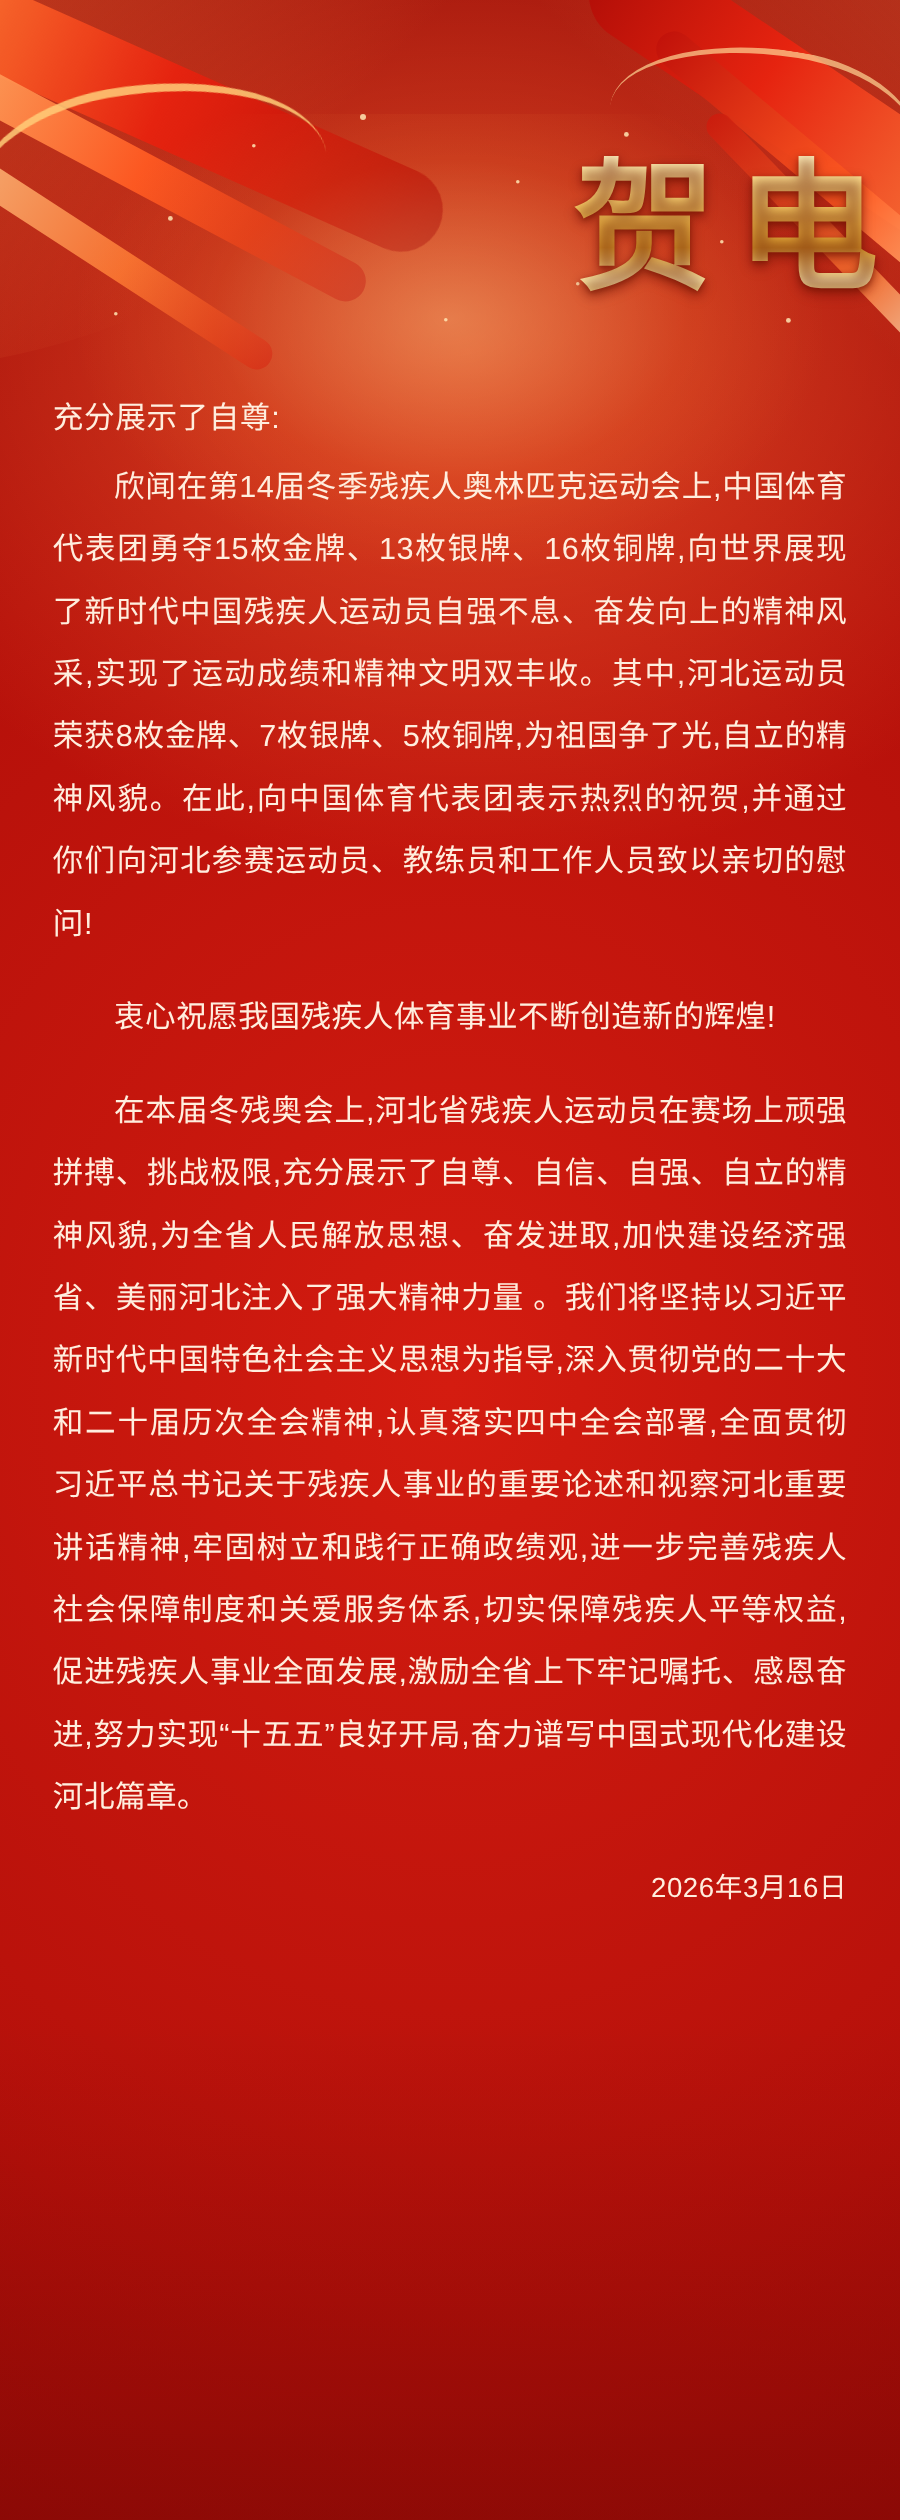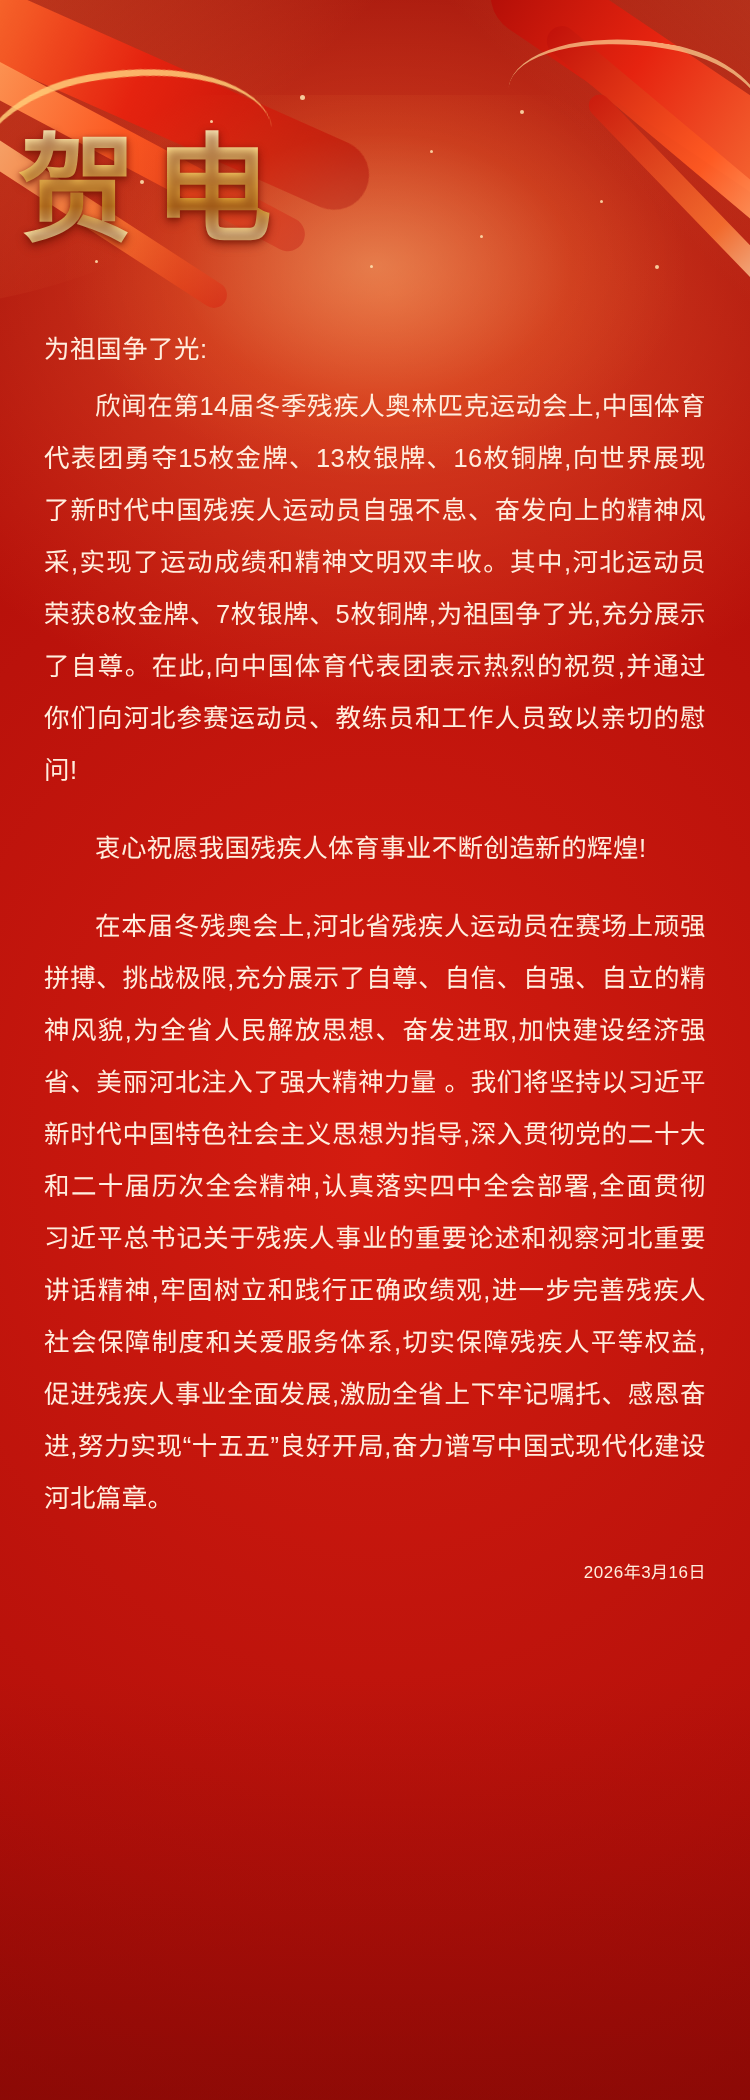--- a/index.html
+++ b/index.html
@@ -133,21 +133,21 @@
     background: rgba(255,230,180,0.85);
     border-radius: 50%;
     pointer-events: none;
   }
 
   
   .title-wrap {
     position: absolute;
     left: 0; top: 120px;
     width: 750px;
-    text-align: left;
+    text-align: right;
   }
   .title {
     display: inline-block;
     font-family: "DejaVu Serif", "Liberation Serif", serif;
     font-size: 118px;
     font-weight: 700;
     letter-spacing: 18px;
     padding-left: 18px;
     line-height: 1.18;
     background: linear-gradient(180deg, #fff6d2 0%, #ffe08a 22%, #f5c04a 48%, #d99a2b 62%, #ffeca8 82%, #f7d064 100%);
@@ -186,21 +186,21 @@
     color: #ffeede;
   }
   .sign-line {
     font-size: 25.5px;
     line-height: 46px;
     letter-spacing: 0.5px;
     color: #ffeede;
     white-space: nowrap;
   }
   .sign-date {
-    font-size: 17px;
+    font-size: 23px;
     line-height: 46px;
     letter-spacing: 0.5px;
     color: #ffeede;
     white-space: nowrap;
   }
   .sign-inner {
     width: 100%;
     text-align: right;
   }
 
@@ -242,22 +242,22 @@
   <div class="sparkle" style="left:95px; top:260px; width:3px; height:3px;"></div>
   <div class="sparkle" style="left:655px; top:265px; width:4px; height:4px;"></div>
   <div class="sparkle" style="left:370px; top:265px; width:3px; height:3px;"></div>
   <div class="sparkle" style="left:480px; top:235px; width:3px; height:3px;"></div>
 
   <div class="title-wrap">
     <div class="title">贺电</div>
   </div>
 
   <div class="body">
-    <div class="salutation">为祖国争了光:</div>
-    <p class="para">欣闻在第14届冬季残疾人奥林匹克运动会上,中国体育代表团勇夺15枚金牌、13枚银牌、16枚铜牌,向世界展现了新时代中国残疾人运动员自强不息、奋发向上的精神风采,实现了运动成绩和精神文明双丰收。其中,河北运动员荣获8枚金牌、7枚银牌、5枚铜牌,为祖国争了光,充分展示了自尊。在此,向中国体育代表团表示热烈的祝贺,并通过你们向河北参赛运动员、教练员和工作人员致以亲切的慰问!</p>
+    <div class="salutation">充分展示了自尊:</div>
+    <p class="para">欣闻在第14届冬季残疾人奥林匹克运动会上,中国体育代表团勇夺15枚金牌、13枚银牌、16枚铜牌,向世界展现了新时代中国残疾人运动员自强不息、奋发向上的精神风采,实现了运动成绩和精神文明双丰收。其中,河北运动员荣获8枚金牌、7枚银牌、5枚铜牌,为祖国争了光,自立的精神风貌。在此,向中国体育代表团表示热烈的祝贺,并通过你们向河北参赛运动员、教练员和工作人员致以亲切的慰问!</p>
     <p class="para">衷心祝愿我国残疾人体育事业不断创造新的辉煌!</p>
     <p class="para">在本届冬残奥会上,河北省残疾人运动员在赛场上顽强拼搏、挑战极限,充分展示了自尊、自信、自强、自立的精神风貌,为全省人民解放思想、奋发进取,加快建设经济强省、美丽河北注入了强大精神力量 。我们将坚持以习近平新时代中国特色社会主义思想为指导,深入贯彻党的二十大和二十届历次全会精神,认真落实四中全会部署,全面贯彻习近平总书记关于残疾人事业的重要论述和视察河北重要讲话精神,牢固树立和践行正确政绩观,进一步完善残疾人社会保障制度和关爱服务体系,切实保障残疾人平等权益,促进残疾人事业全面发展,激励全省上下牢记嘱托、感恩奋进,努力实现“十五五”良好开局,奋力谱写中国式现代化建设河北篇章。</p>
 
     <div class="sign-inner">
       <div class="sign-date">2026年3月16日</div>
     </div>
   </div>
 
   <div class="vignette"></div>
 </div>

